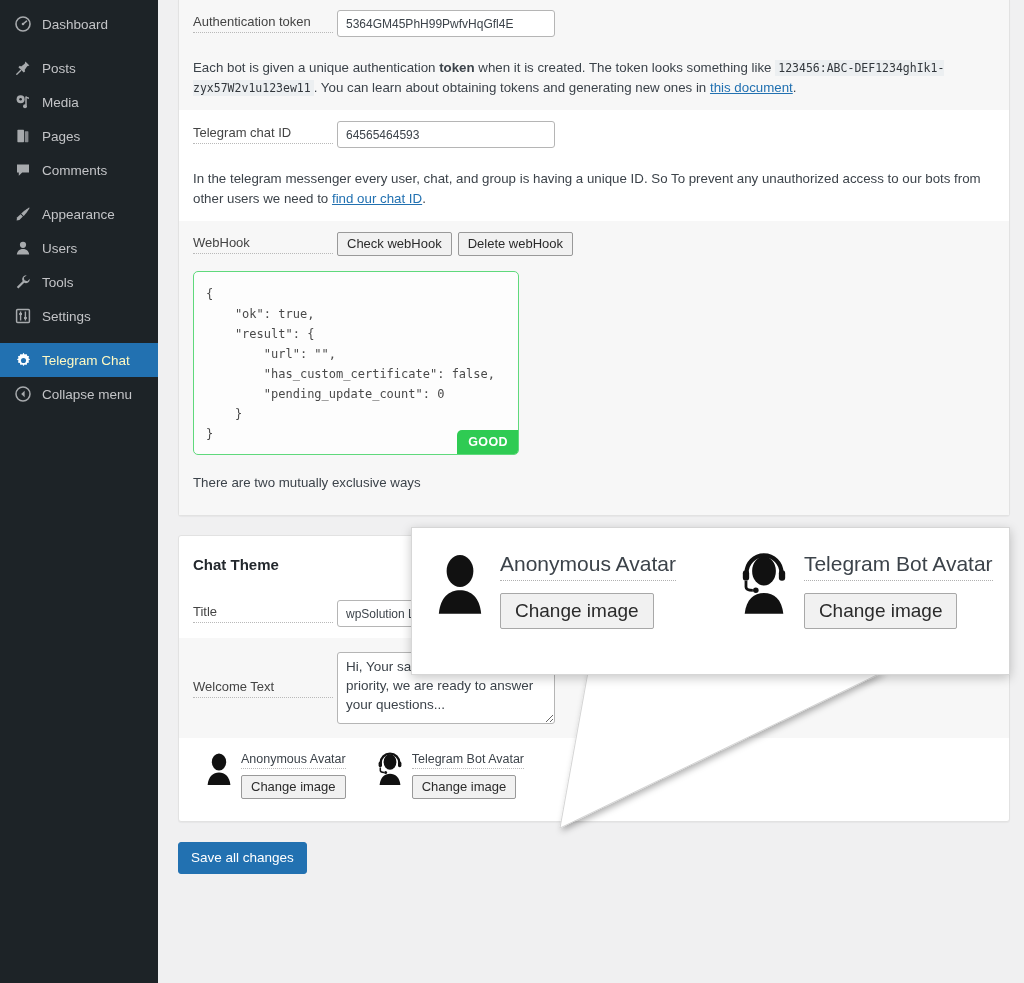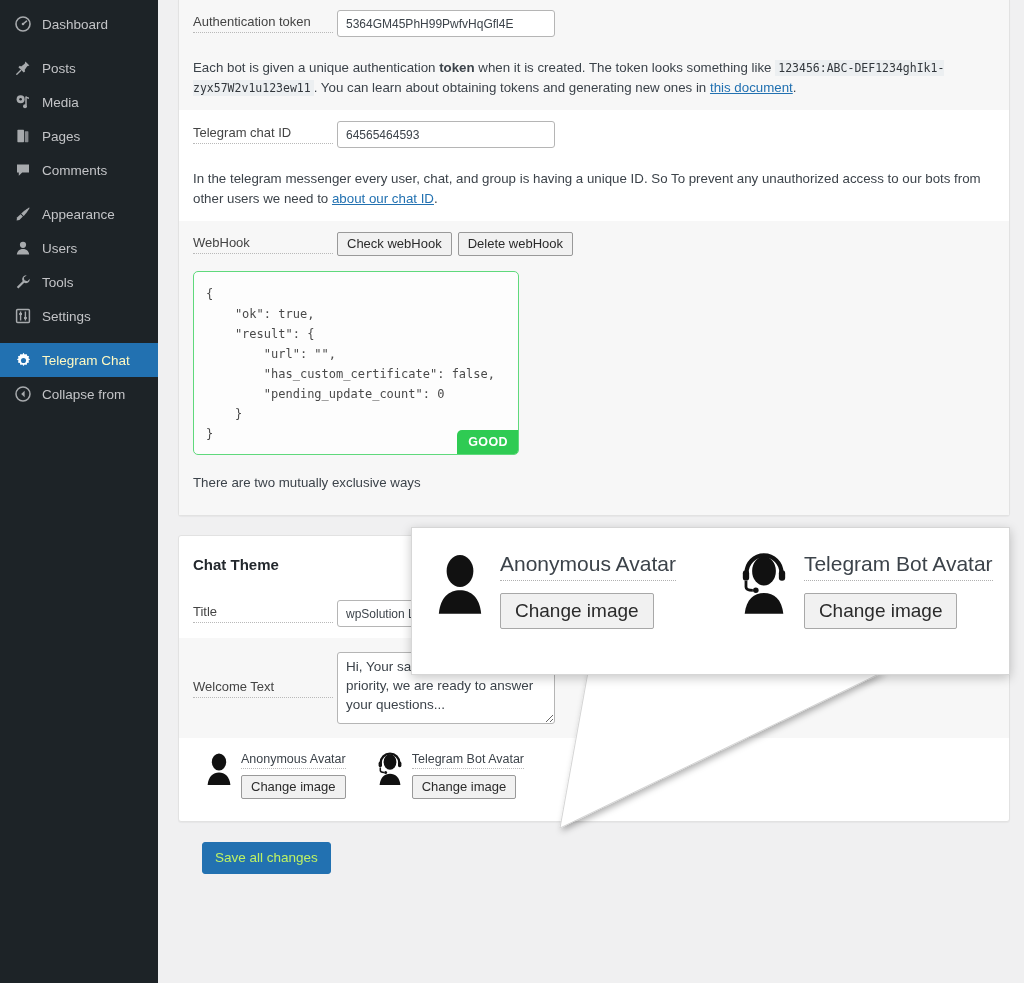--- a/index.html
+++ b/index.html
@@ -137,25 +137,24 @@
     background: #f1f1f1;
     border: 1px solid #999;
     border-radius: 2px;
     padding: 3px 9px;
     cursor: pointer;
     line-height: 16px;
   }
   .btn-primary {
     background: #2271b1;
     border: 1px solid #2271b1;
-    color: #bef264;
+    color: #ffffff;
     border-radius: 3px;
     font-size: 13.5px;
     padding: 7px 12px;
-    margin-left: 24px;
   }
 
   .code-inline {
     font-family: "DejaVu Sans Mono", monospace;
     font-size: 11.5px;
     background: #eceff1;
     color: #32373c;
     padding: 1px 3px;
   }
   a.lnk { color: #2271b1; text-decoration: underline; }
@@ -363,21 +362,21 @@
       <span>Telegram Chat</span>
     </div>
 
     <div class="menu-item">
       <span class="mi-icon">
         <svg width="16" height="16" viewBox="0 0 16 16">
             <circle cx="8" cy="8" r="7" fill="none" stroke="currentColor" stroke-width="1.5"></circle>
             <path d="M9.6 4.8 L6.2 8 L9.6 11.2 Z" fill="currentColor"></path>
           </svg>
       </span>
-      <span>Collapse from</span>
+      <span>Collapse menu</span>
     </div>
 
   </div>
 
   <div id="content">
     <div id="content-inner">
 
       <div class="panel first">
 
         <div class="frow alt">
@@ -392,21 +391,21 @@
         </div>
 
         <div class="frow">
           <div class="flabel">Telegram chat ID</div>
           <div class="fctl">
             <input type="text" class="finput" value="64565464593" style="">
           </div>
         </div>
 
         <div class="frow desc">
-          <span>In the telegram messenger every user, chat, and group is having a unique ID. So To prevent any unauthorized access to our bots from other users we need to </span><a href="#" class="lnk">about our chat ID</a><span>.</span>
+          <span>In the telegram messenger every user, chat, and group is having a unique ID. So To prevent any unauthorized access to our bots from other users we need to </span><a href="#" class="lnk">find our chat ID</a><span>.</span>
         </div>
 
         <div class="frow alt">
           <div class="flabel">WebHook</div>
           <div class="fctl">
             <button class="btn">Check webHook</button>
             <button class="btn">Delete webHook</button>
           </div>
         </div>
 

